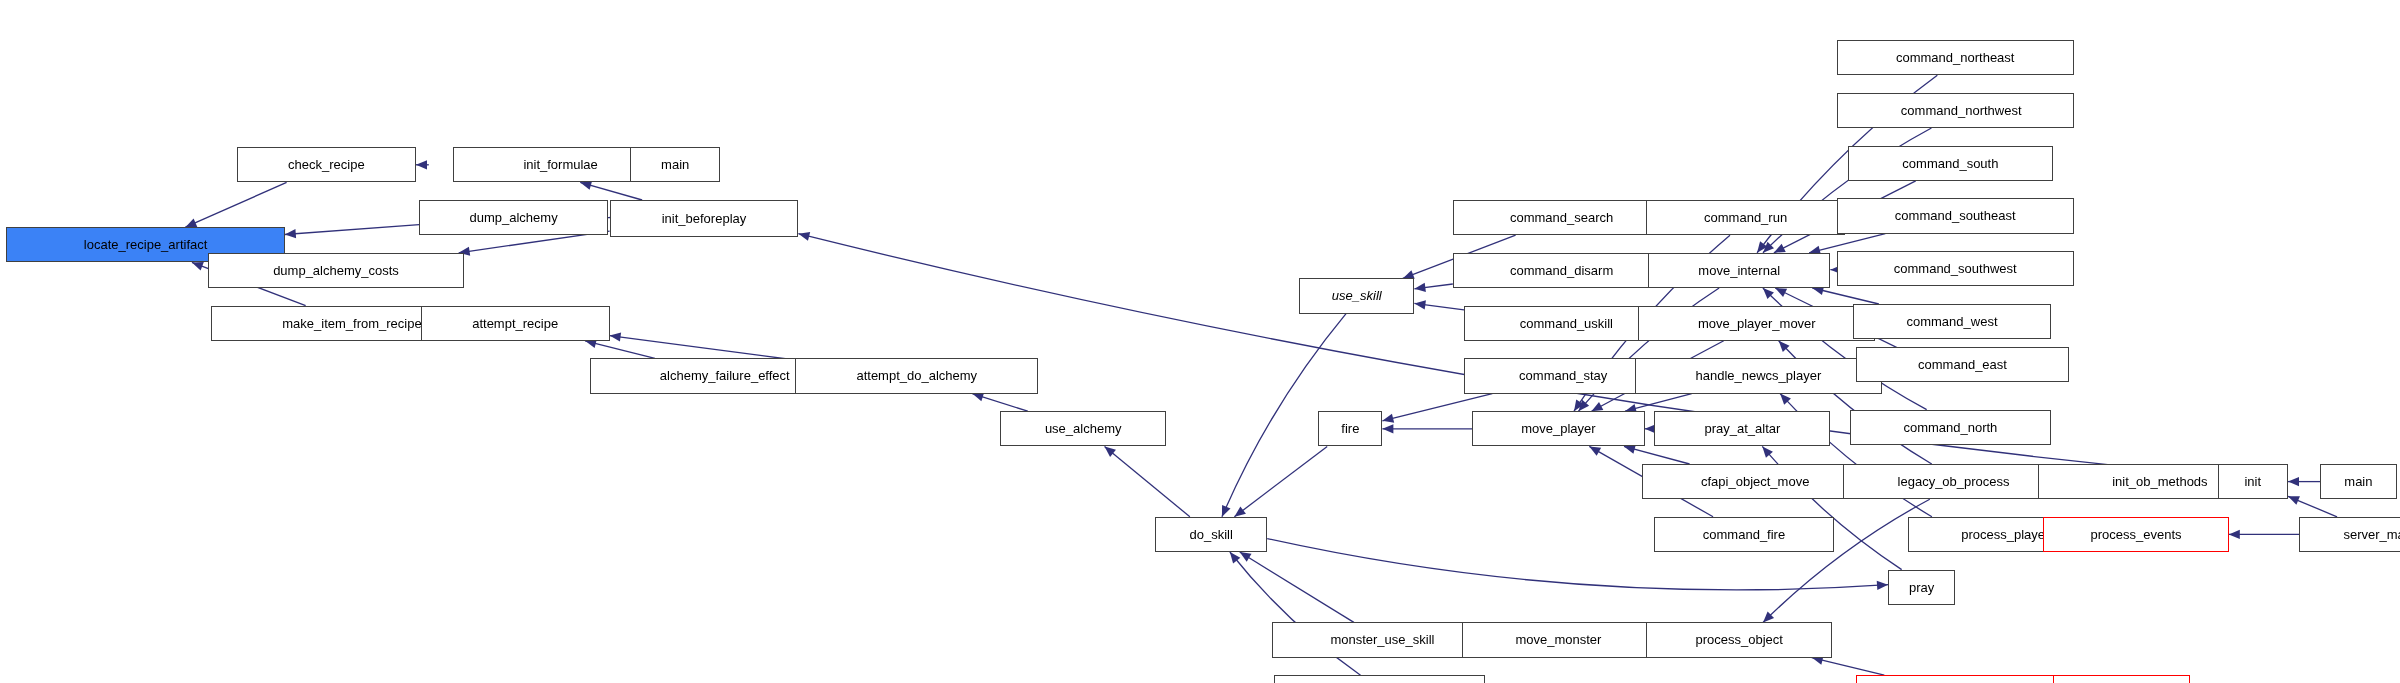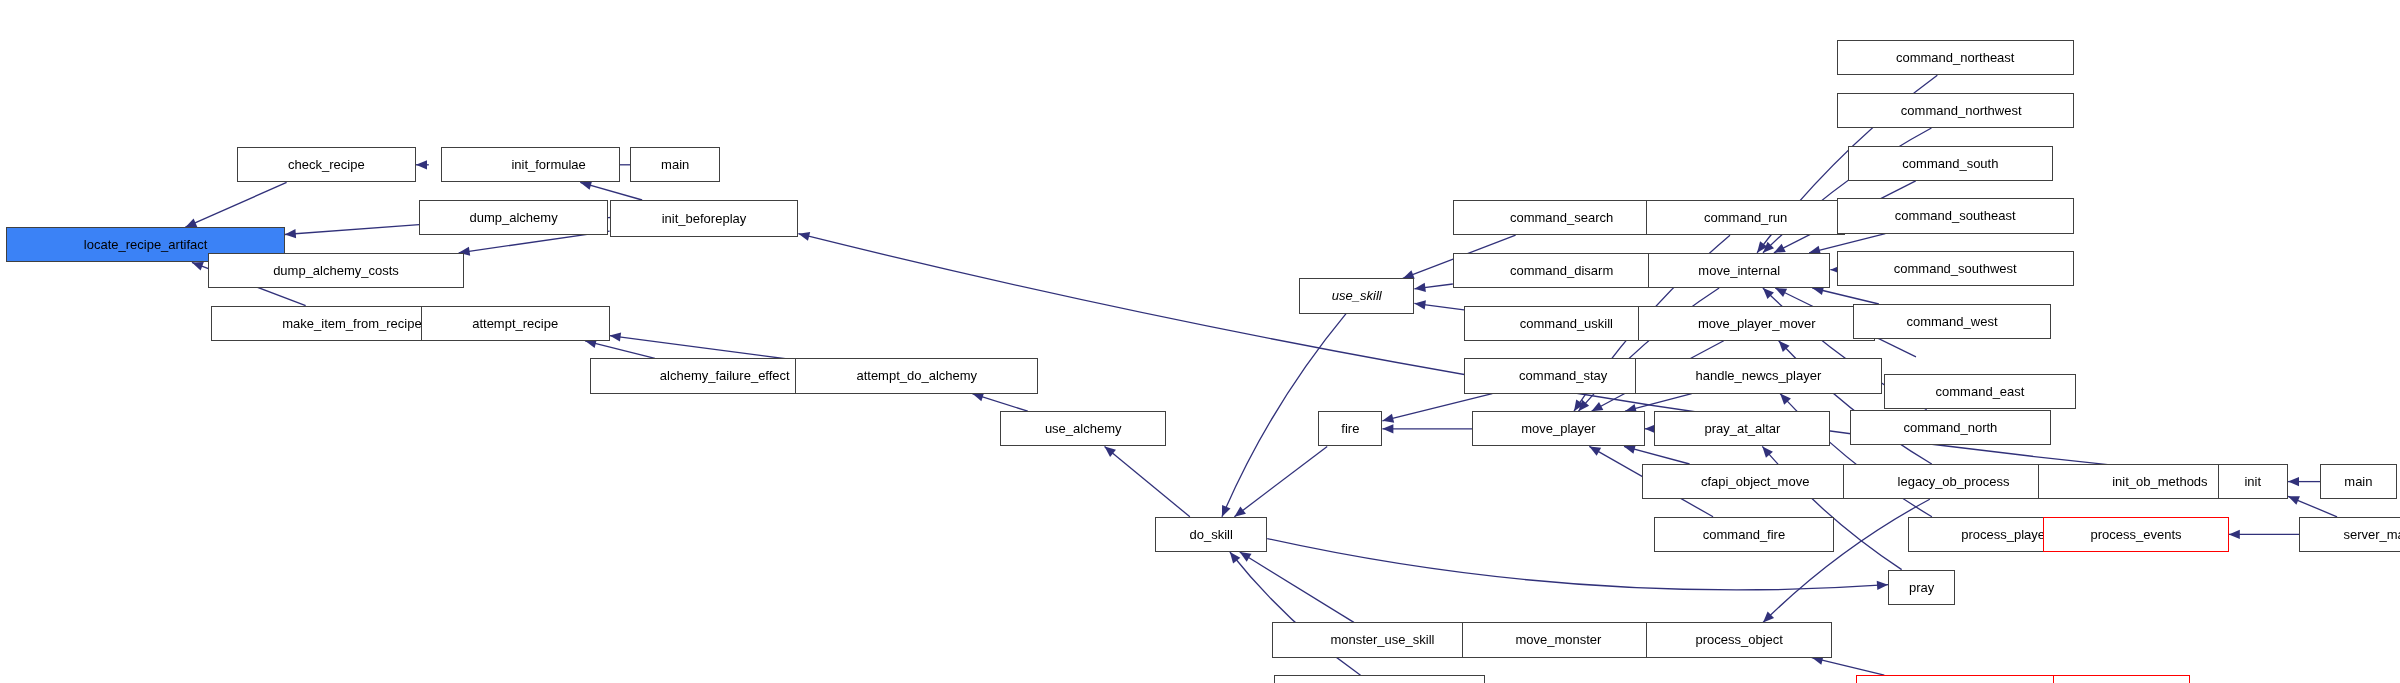--- a/index.html
+++ b/index.html
@@ -138,21 +138,21 @@
     </div>
     <div class="node" style="left: 419.2px; top: 200px; width: 188.8px; height: 35.2px;">
       <span>dump_alchemy</span>
     </div>
     <div class="node" style="left: 208px; top: 252.8px; width: 256px; height: 35.2px;">
       <span>dump_alchemy_costs</span>
     </div>
     <div class="node" style="left: 211.2px; top: 305.6px; width: 281.6px; height: 35.2px;">
       <span>make_item_from_recipe</span>
     </div>
-    <div class="node" style="left: 441px; top: 147.2px; width: 179.2px; height: 35.2px; padding-left: 36px;">
+    <div class="node" style="left: 453px; top: 147.2px; width: 179.2px; height: 35.2px; padding-left: 36px;">
       <span>init_formulae</span>
     </div>
     <div class="node" style="left: 630.4px; top: 147.2px; width: 89.6px; height: 35.2px;">
       <span>main</span>
     </div>
     <div class="node" style="left: 609.6px; top: 200px; width: 188.8px; height: 37px;">
       <span>init_beforeplay</span>
     </div>
     <div class="node" style="left: 420.8px; top: 305.6px; width: 188.8px; height: 35.2px;">
       <span>attempt_recipe</span>
@@ -235,21 +235,21 @@
     </div>
     <div class="node" style="left: 1836.8px; top: 198.4px; width: 236.8px; height: 35.2px;">
       <span>command_southeast</span>
     </div>
     <div class="node" style="left: 1836.8px; top: 251.2px; width: 236.8px; height: 35.2px;">
       <span>command_southwest</span>
     </div>
     <div class="node" style="left: 1852.8px; top: 304px; width: 198.4px; height: 35.2px;">
       <span>command_west</span>
     </div>
-    <div class="node" style="left: 1856px; top: 374px; width: 192px; height: 35.2px; margin-left: 28px;">
+    <div class="node" style="left: 1856px; top: 347px; width: 213px; height: 35.2px;">
       <span>command_east</span>
     </div>
     <div class="node" style="left: 1849.6px; top: 409.6px; width: 201.6px; height: 35.2px;">
       <span>command_north</span>
     </div>
     <div class="node" style="left: 1843.2px; top: 464px; width: 220.8px; height: 35.2px;">
       <span>legacy_ob_process</span>
     </div>
     <div class="node" style="left: 1908px; top: 516.8px; width: 204.8px; height: 35.2px;">
       <span>process_playerst</span>

